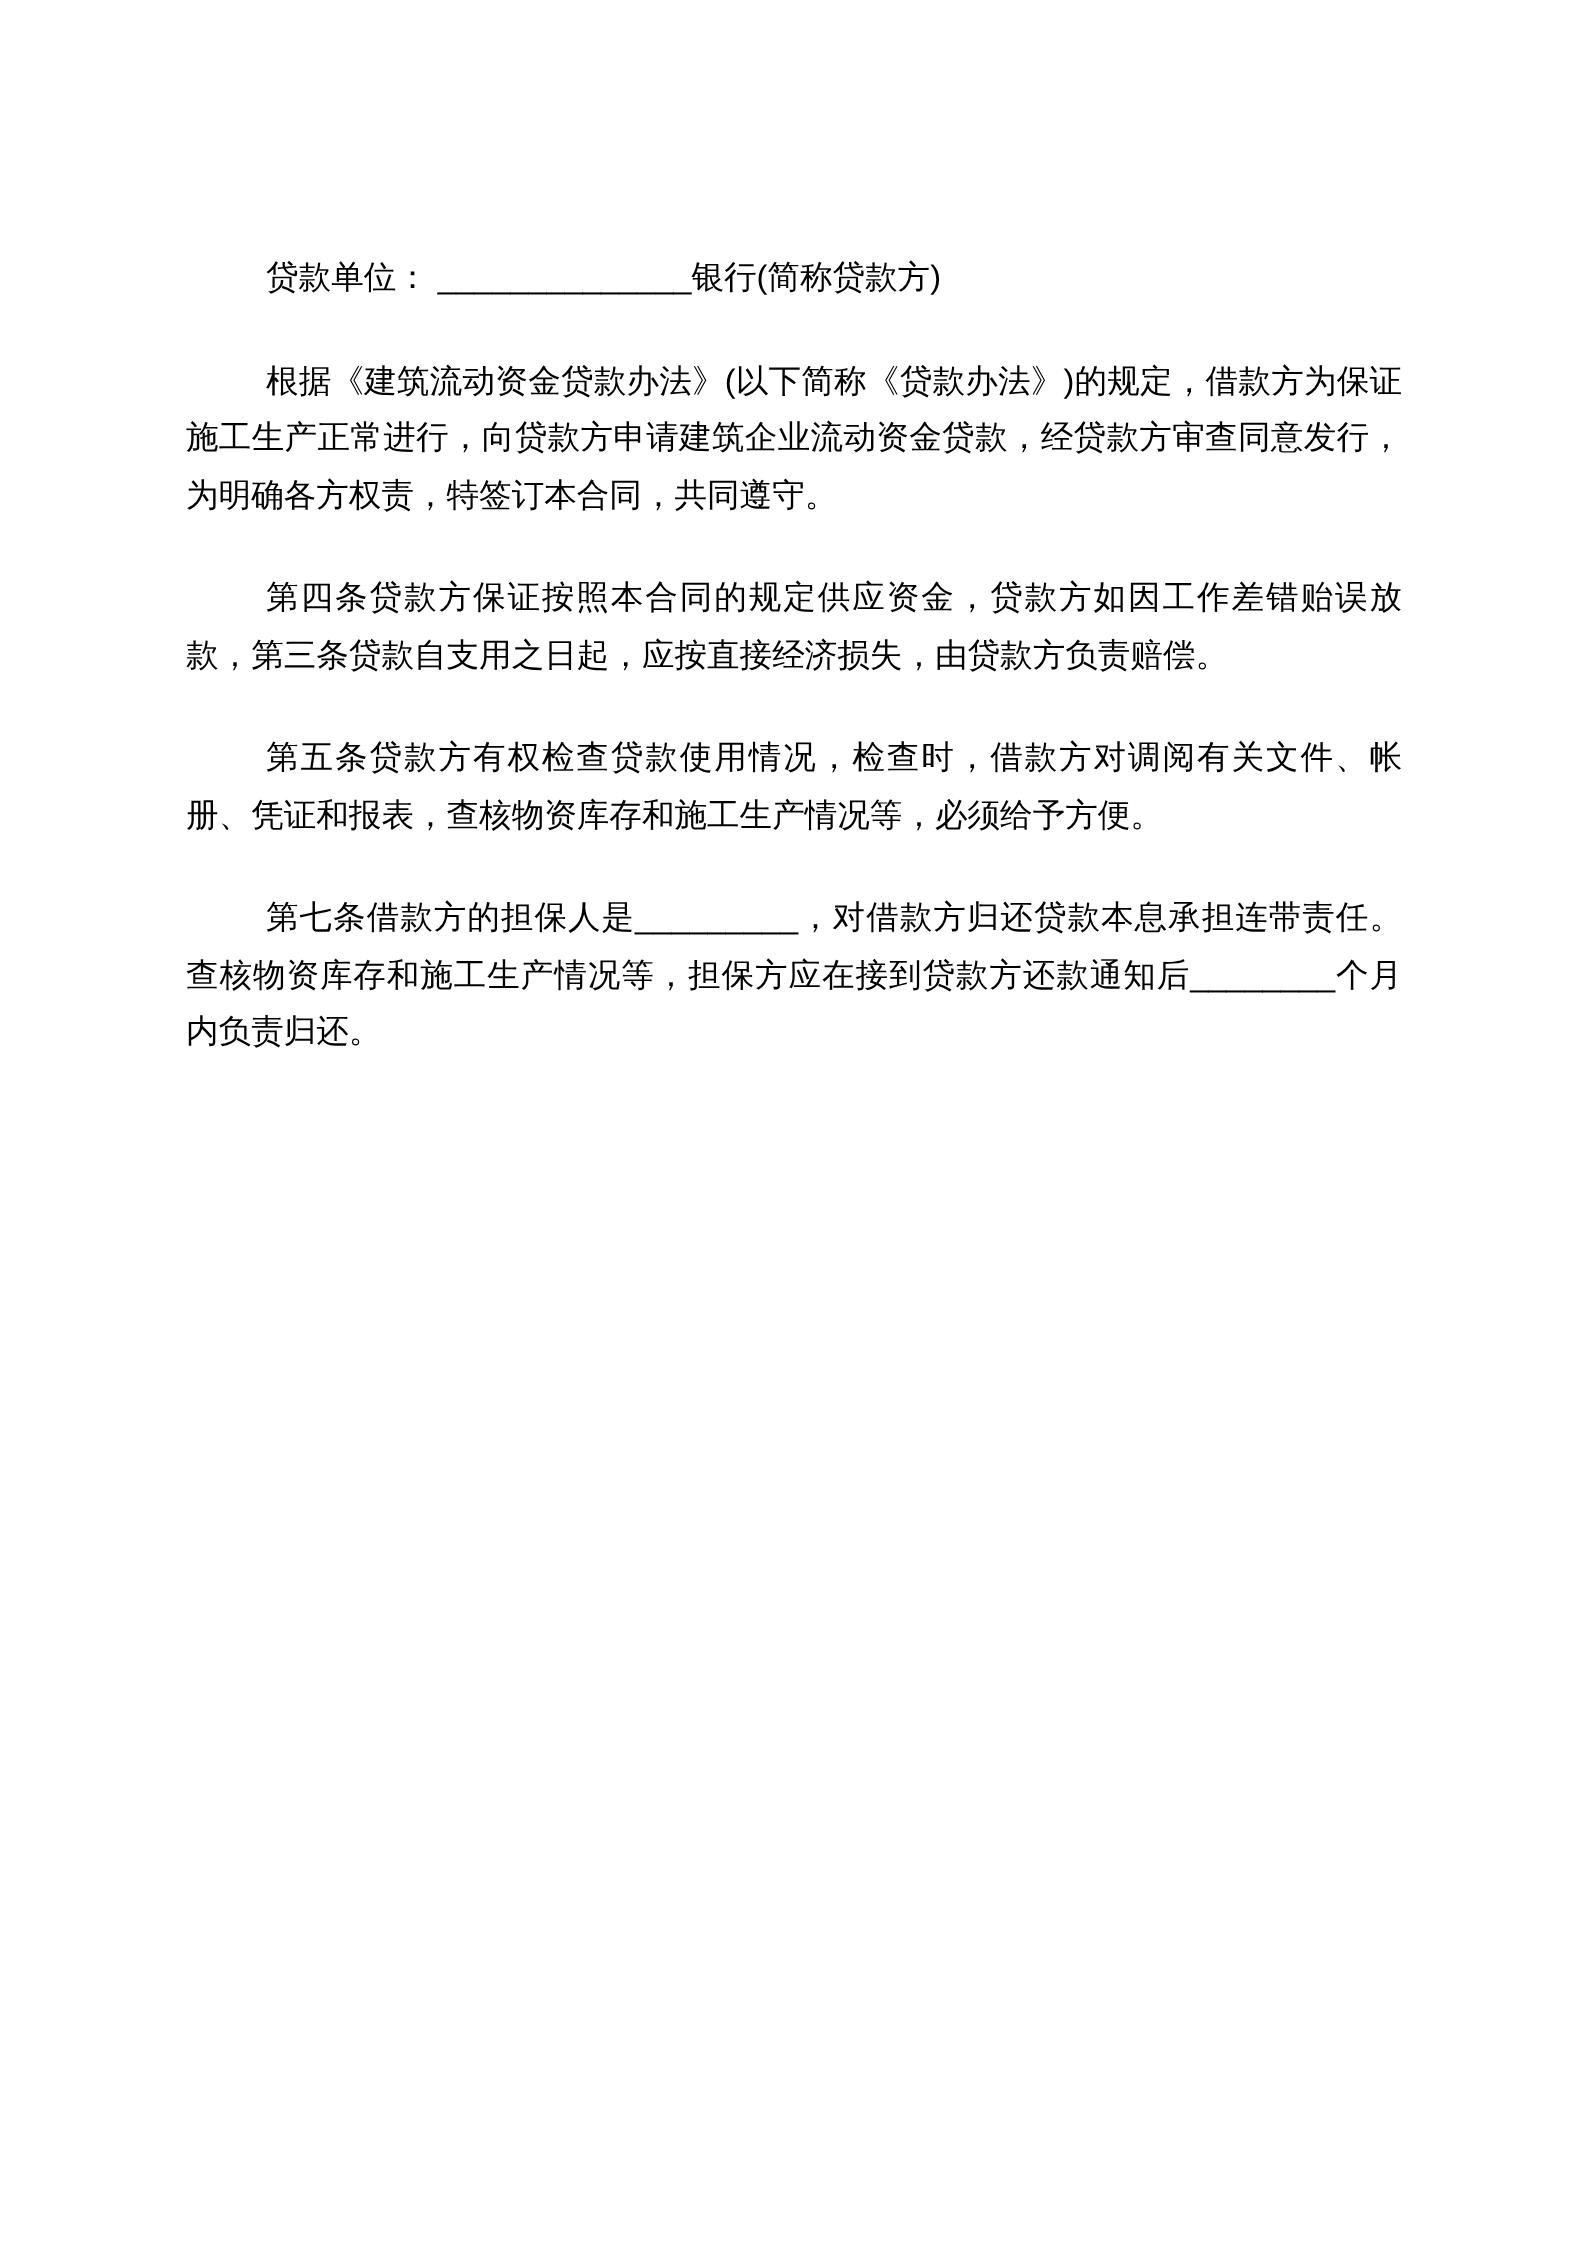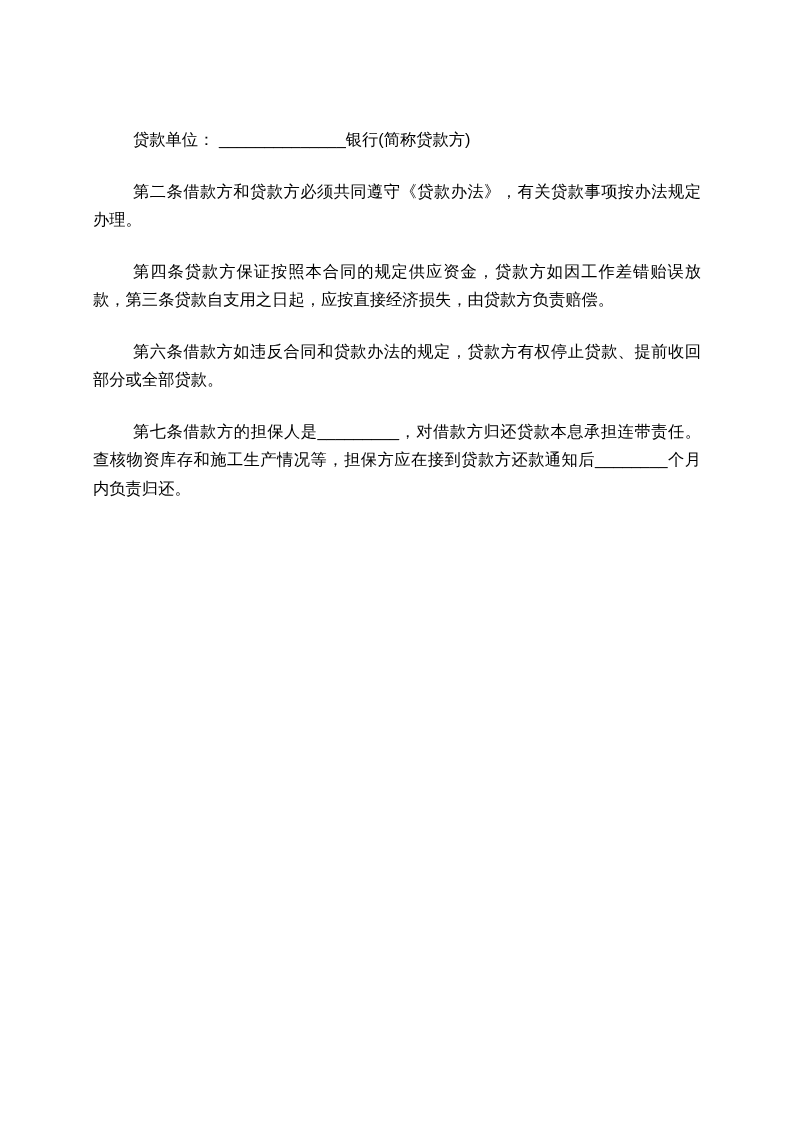--- a/index.html
+++ b/index.html
@@ -25,17 +25,17 @@
     margin: 0 0 23px 0;
     text-indent: 40px;
     word-break: break-all;
   }
 </style>
 </head>
 <body>
 
 <div class="page">
   <p class="para">贷款单位： ______________银行(简称贷款方)</p>
-  <p class="para">第二条借款方和贷款方必须共同遵守《贷款办法》，有关贷款事项按办法规定办理。</p>
+  <p class="para">根据《建筑流动资金贷款办法》(以下简称《贷款办法》)的规定，借款方为保证施工生产正常进行，向贷款方申请建筑企业流动资金贷款，经贷款方审查同意发行，为明确各方权责，特签订本合同，共同遵守。</p>
   <p class="para">第四条贷款方保证按照本合同的规定供应资金，贷款方如因工作差错贻误放款，第三条贷款自支用之日起，应按直接经济损失，由贷款方负责赔偿。</p>
-  <p class="para">第六条借款方如违反合同和贷款办法的规定，贷款方有权停止贷款、提前收回部分或全部贷款。</p>
+  <p class="para">第五条贷款方有权检查贷款使用情况，检查时，借款方对调阅有关文件、帐册、凭证和报表，查核物资库存和施工生产情况等，必须给予方便。</p>
   <p class="para">第七条借款方的担保人是_________，对借款方归还贷款本息承担连带责任。查核物资库存和施工生产情况等，担保方应在接到贷款方还款通知后________个月内负责归还。</p>
 </div>
 
 </body></html>

